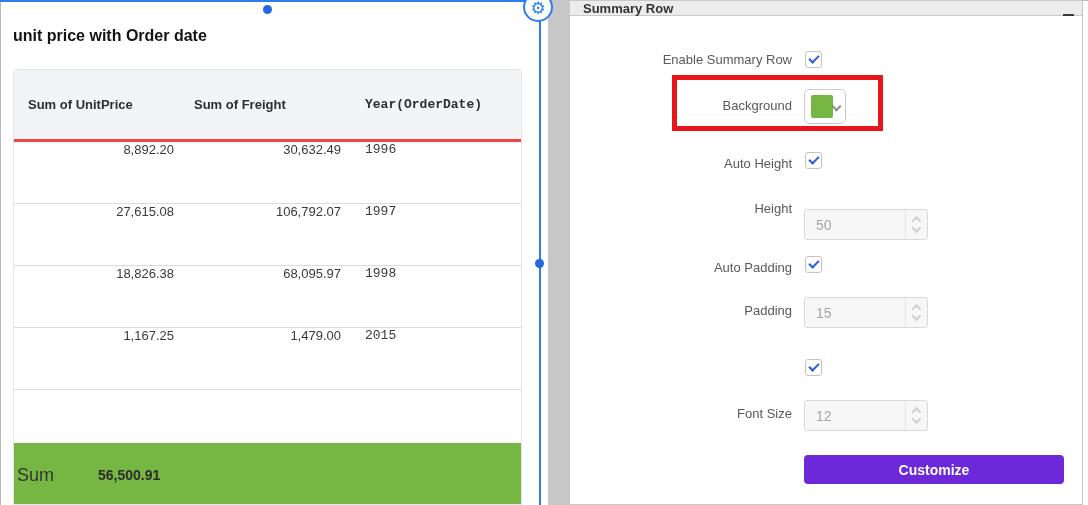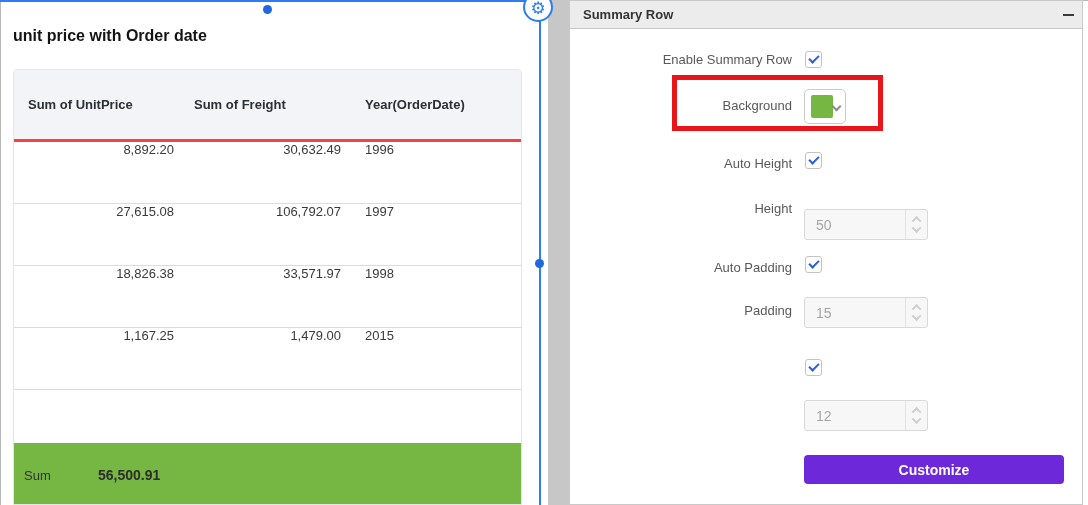--- a/index.html
+++ b/index.html
@@ -18,37 +18,37 @@
   .gear-glyph { font-family:"DejaVu Sans", sans-serif; font-size:17px; line-height:1; color:#2d7cf0; margin-top:2px; }
 
   .widget-title { position:absolute; left:13px; top:27px; font-size:16px; font-weight:bold; color:#141414; }
 
   .grid { position:absolute; left:13px; top:69px; width:509px; height:436px;
           border:1px solid #e6e6e6; border-radius:4px 4px 0 0; overflow:hidden; background:#fff; }
   .g-row { display:flex; width:100%; }
   .g-head { height:72px; background:#f2f4f7; border-bottom:3px solid #ef4444; align-items:center; }
   .g-head .gc { font-weight:bold; color:#2b2f36; font-size:13px; }
   .gc { font-size:13px; color:#3a3a3a; }
-  .gc1 { width:170px; } .gc2 { width:170px; } .gc3 { width:167px; }
+  .gc1 { width:170px; } .gc2 { width:170px; } .gc3 { width:167px;font-family:Liberation Mono, monospace; }
   .g-head .gc1 { padding-left:14px; } .g-head .gc2 { padding-left:10px; } .g-head .gc3 { padding-left:11px; }
   .g-data { height:62px; border-bottom:1px solid #dcdcdc; align-items:flex-start; }
   .g-data .gc1 { text-align:right; padding-right:10px; }
   .g-data .gc2 { text-align:right; padding-right:13px; }
   .g-data .gc3 { text-align:left; padding-left:11px; }
   .g-empty { height:53px; background:#fff; }
   .g-summary { height:64px; background:#76b743; align-items:center; }
-  .g-summary .sum-label { font-size:13px; color:#333; padding-left:10px; width:84px; }
+  .g-summary .sum-label { font-size:18px; color:#333; padding-left:3px; width:84px; }
   .g-summary .sum-value { font-size:14px; font-weight:bold; color:#2d2d2d; }
 
   
   .divider { position:absolute; left:548px; top:0; width:21px; height:505px; background:#c7c7c7; }
 
   
   .panel { position:absolute; left:569px; top:0; width:514px; height:505px; background:#fff; border:1px solid #c9c9c9; }
-  .panel-header { position:absolute; left:0; top:0; width:100%; height:28px; background:#ececec;
+  .panel-header { position:absolute; left:0; top:0; width:100%; height:15px; background:#ececec;
                   border-bottom:1px solid #c9c9c9; display:flex; align-items:center; }
   .panel-title { font-size:13px; font-weight:bold; color:#333; padding-left:13px; }
   .collapse-btn { position:absolute; right:6px; top:8px; width:18px; height:14px; cursor:pointer; }
   .minus-bar { position:absolute; right:2px; top:5px; width:11px; height:2px; background:#3a3a3a; }
 
   .f-label { position:absolute; left:0; width:222px; text-align:right; font-size:13px; color:#595959; line-height:16px; }
   .checkbox { position:absolute; left:235px; width:17px; height:17px; background:#fff;
               border:1px solid #c3c3c3; border-radius:3px; }
   .checkbox::after { content:''; position:absolute; left:3px; top:3px; width:8px; height:4px;
               border-left:2px solid #2b5ce4; border-bottom:2px solid #2b5ce4; transform:rotate(-45deg); }
@@ -113,21 +113,21 @@
       <div class="gc gc2">30,632.49</div>
       <div class="gc gc3">1996</div>
     </div>
     <div class="g-row g-data">
       <div class="gc gc1">27,615.08</div>
       <div class="gc gc2">106,792.07</div>
       <div class="gc gc3">1997</div>
     </div>
     <div class="g-row g-data">
       <div class="gc gc1">18,826.38</div>
-      <div class="gc gc2">33,571.97</div>
+      <div class="gc gc2">68,095.97</div>
       <div class="gc gc3">1998</div>
     </div>
     <div class="g-row g-data">
       <div class="gc gc1">1,167.25</div>
       <div class="gc gc2">1,479.00</div>
       <div class="gc gc3">2015</div>
     </div>
     <div class="g-row g-empty"></div>
     <div class="g-row g-summary">
       <div class="sum-label">Sum</div>
@@ -173,20 +173,21 @@
     <div class="spin spin-padding">
       <input disabled="" value="15" style="">
       <span class="spinner">
         <span class="chev chev-up"></span>
         <span class="chev chev-down"></span>
       </span>
     </div>
 
     <span class="checkbox cb-autofont"></span>
 
+    <div class="f-label lbl-fontsize">Font Size</div>
     <div class="spin spin-fontsize">
       <input disabled="" value="12" style="">
       <span class="spinner">
         <span class="chev chev-up"></span>
         <span class="chev chev-down"></span>
       </span>
     </div>
 
     <button class="customize-btn">Customize</button>
   </div>

